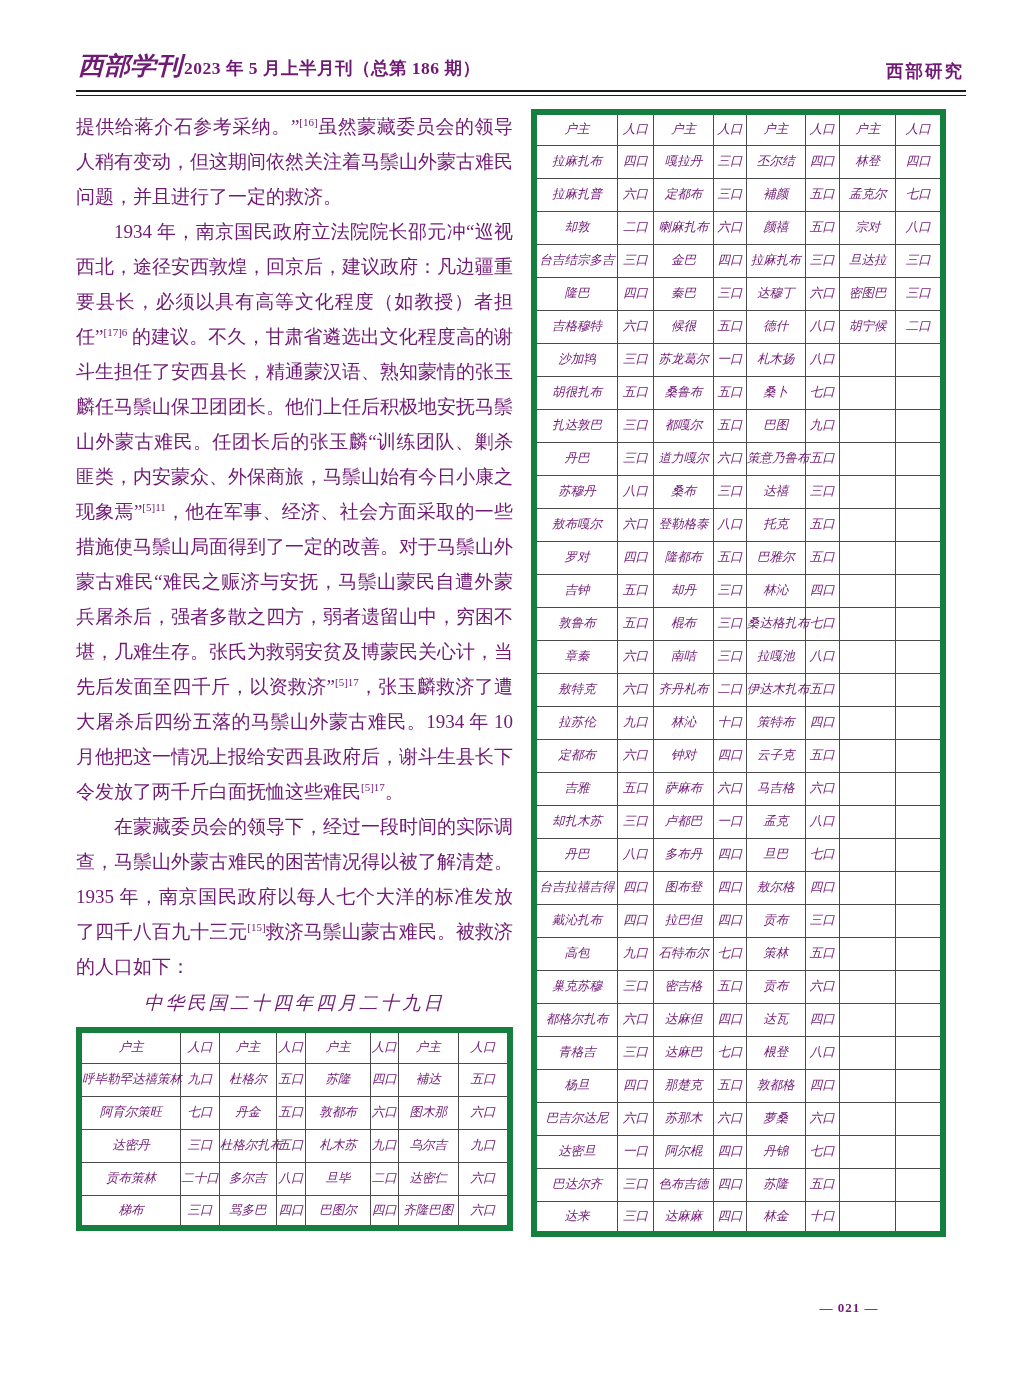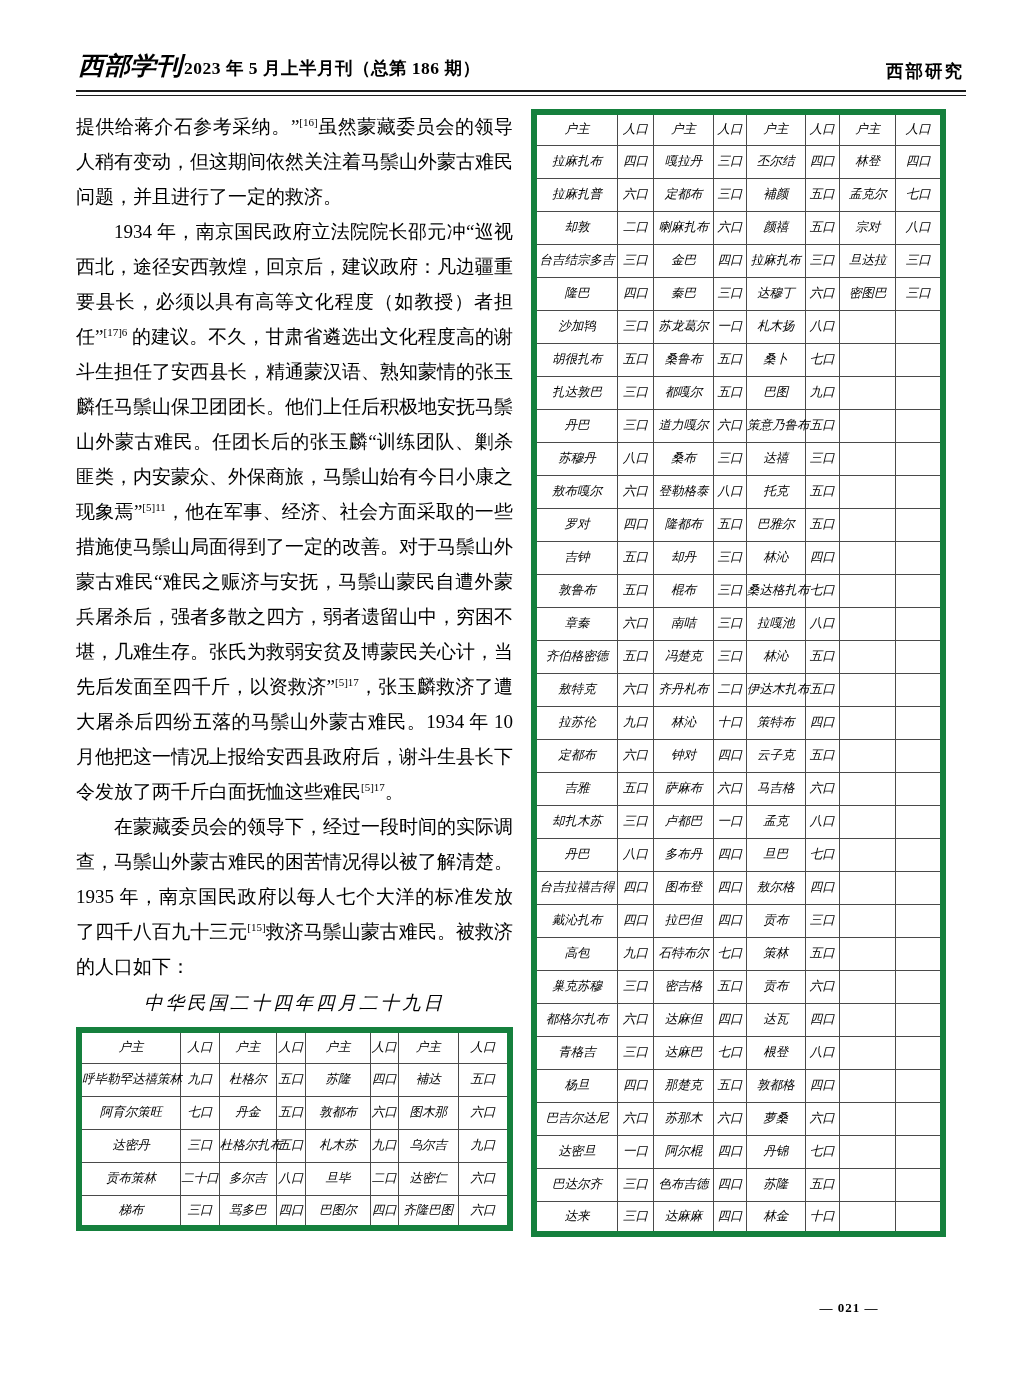--- a/index.html
+++ b/index.html
@@ -1,21 +1,21 @@
 <!DOCTYPE html>
 <html><head>
 <meta charset="utf-8">
 <style>
   html,body { margin:0; padding:0; background:#f4f4f2; }
   .page {
     position:relative; width:1024px; height:1389px; margin:0 auto;
     background:#ffffff; box-sizing:border-box;
     padding:48px 58px 0 76px;
     font-family:"Liberation Serif","DejaVu Serif",serif;
-    color:#000000;
+    color:#701a75;
   }
   
   .hdr { display:flex; justify-content:space-between; align-items:flex-end; padding:0 2px 7px 2px; }
   .hdr-left { display:flex; align-items:baseline; }
   .logo {
     font-size:26px; font-weight:bold; font-style:italic;
     letter-spacing:0px; margin-right:2px; transform:scaleY(.95);
   }
   .issue { font-size:17.5px; font-weight:bold; letter-spacing:.5px; }
   .section { font-size:17.5px; font-weight:bold; letter-spacing:2px; }
@@ -219,20 +219,30 @@
               <td>隆巴</td>
               <td>四口</td>
               <td>秦巴</td>
               <td>三口</td>
               <td>达穆丁</td>
               <td>六口</td>
               <td>密图巴</td>
               <td>三口</td>
             </tr>
             <tr>
+              <td>吉格穆特</td>
+              <td>六口</td>
+              <td>候很</td>
+              <td>五口</td>
+              <td>德什</td>
+              <td>八口</td>
+              <td>胡宁候</td>
+              <td>二口</td>
+            </tr>
+            <tr>
               <td>沙加鸨</td>
               <td>三口</td>
               <td>苏龙葛尔</td>
               <td>一口</td>
               <td>札木扬</td>
               <td>八口</td>
               <td></td>
               <td></td>
             </tr>
             <tr>
@@ -315,30 +325,20 @@
               <td></td>
               <td></td>
             </tr>
             <tr>
               <td>章秦</td>
               <td>六口</td>
               <td>南咭</td>
               <td>三口</td>
               <td>拉嘎池</td>
               <td>八口</td>
-              <td></td>
-              <td></td>
-            </tr>
-            <tr>
-              <td>齐伯格密德</td>
-              <td>五口</td>
-              <td>冯楚克</td>
-              <td>三口</td>
-              <td>林沁</td>
-              <td>五口</td>
               <td></td>
               <td></td>
             </tr>
             <tr>
               <td>敖特克</td>
               <td>六口</td>
               <td>齐丹札布</td>
               <td>二口</td>
               <td>伊达木扎布</td>
               <td>五口</td>

